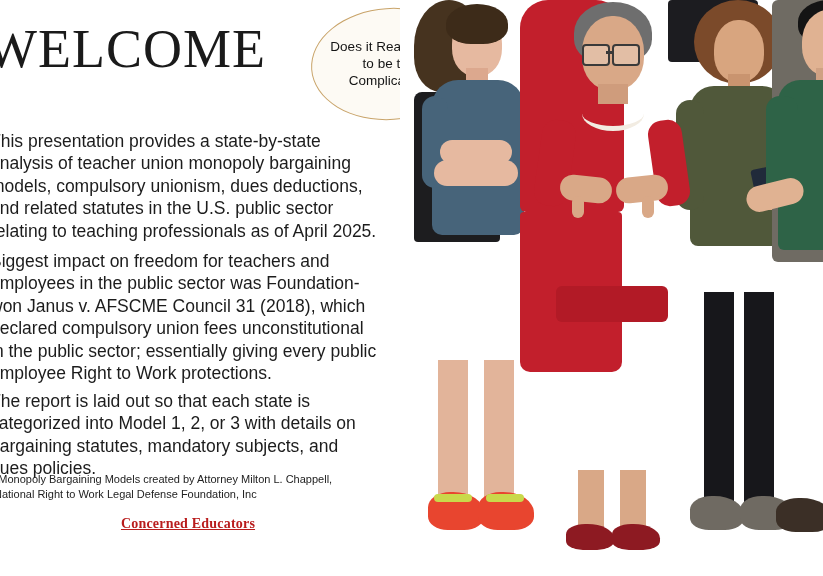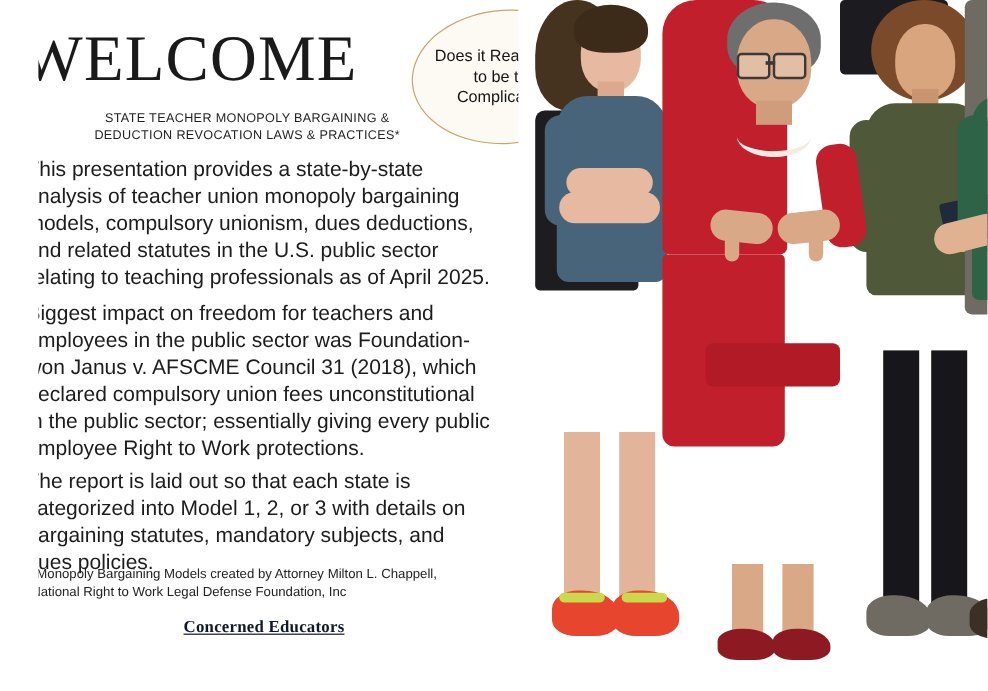--- a/index.html
+++ b/index.html
@@ -13,21 +13,20 @@
     overflow: hidden;
     font-family: "Liberation Sans", sans-serif;
     position: relative;
   }
 
   #slide {
     position: absolute;
     inset: 0;
     background: #ffffff;
     overflow: hidden;
-    margin-left: 32px;
   }
 
   
   .title {
     position: absolute;
     left: -14px;
     top: 22px;
     font-family: "Liberation Serif", serif;
     font-size: 54px;
     letter-spacing: 1px;
@@ -75,21 +74,21 @@
     position: absolute;
     left: 78px;
     top: 516px;
     width: 220px;
     text-align: center;
   }
   .logo-main {
     font-family: "Liberation Serif", serif;
     font-weight: bold;
     font-size: 14px;
-    color: #0f172a;
+    color: #b91c1c;
     letter-spacing: 0.2px;
     text-decoration: underline;
   }
   .logo-sub {
     font-size: 9.5px;
     color: #222;
     margin-top: 1px;
   }
 
   
@@ -217,21 +216,20 @@
   .m1 .pants     { left: 10px; top: 244px; width: 100px; height: 262px; background: #6f6b63; border-radius: 6px; }
   .m1 .shoe-a    { left: 4px; top: 498px; width: 56px; height: 34px; background: #3b2f26; }
 </style>
 </head>
 <body>
 
 <div id="slide">
 
   <div class="title">WELCOME</div>
 
-  <div class="subtitle">STATE TEACHER MONOPOLY BARGAINING &amp; DEDUCTION REVOCATION LAWS &amp; PRACTICES*</div>
 
   <div class="body-block p1">This presentation provides a state-by-state analysis of teacher union monopoly bargaining models, compulsory unionism, dues deductions, and related statutes in the U.S. public sector relating to teaching professionals as of April 2025.</div>
   <div class="body-block p2">Biggest impact on freedom for teachers and employees in the public sector was Foundation-won Janus v. AFSCME Council 31 (2018), which declared compulsory union fees unconstitutional in the public sector; essentially giving every public employee Right to Work protections.</div>
   <div class="body-block p3">The report is laid out so that each state is categorized into Model 1, 2, or 3 with details on bargaining statutes, mandatory subjects, and dues policies.</div>
 
   <div class="credit">*Monopoly Bargaining Models created by Attorney Milton L. Chappell, National Right to Work Legal Defense Foundation, Inc</div>
 
   <div class="logo">
     <div class="logo-main">Concerned Educators</div>
   </div>

